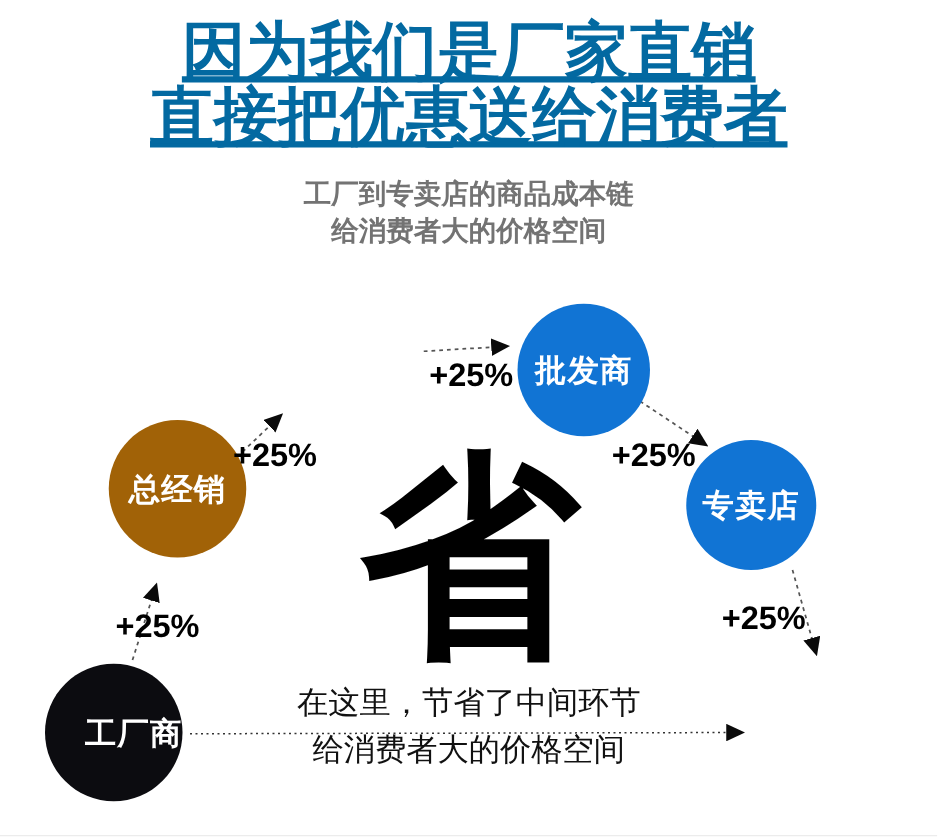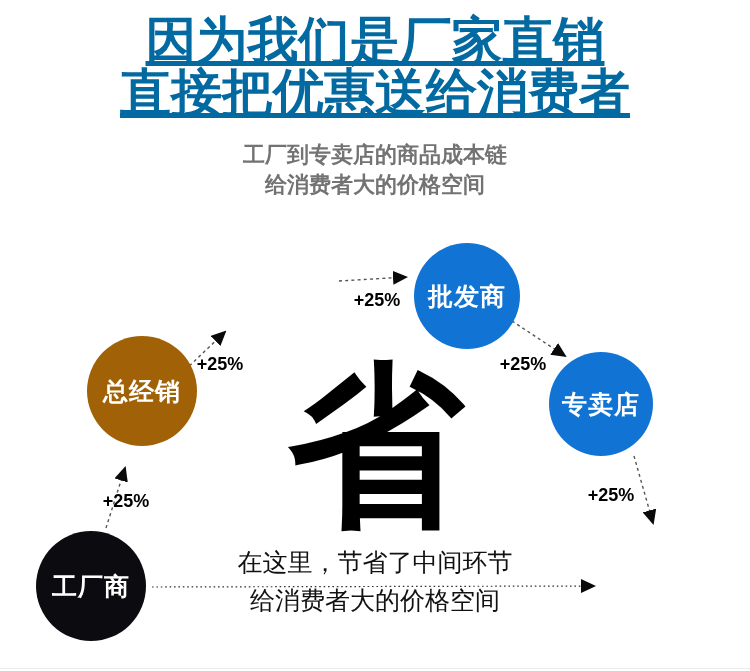--- a/index.html
+++ b/index.html
@@ -56,25 +56,25 @@
     align-items: center;
     justify-content: center;
     color: #ffffff;
     font-weight: 700;
     font-size: 25px;
     letter-spacing: 1px;
     z-index: 2;
     white-space: nowrap;
   }
   .node.blue  { background: #1174d4; }
-  .node.black { background: #0c0c10; }
+  .node.black { background: #0c0c10; justify-content: flex-end; }
   .markup {
     position: absolute;
     transform: translate(-50%, -50%);
-    font-size: 18px;
+    font-size: 26px;
     font-weight: 700;
     color: #000;
     white-space: nowrap;
     z-index: 3;
   }
   .save-char {
     position: absolute;
     left: 376px;
     top: 446px;
     transform: translate(-50%, -50%);

